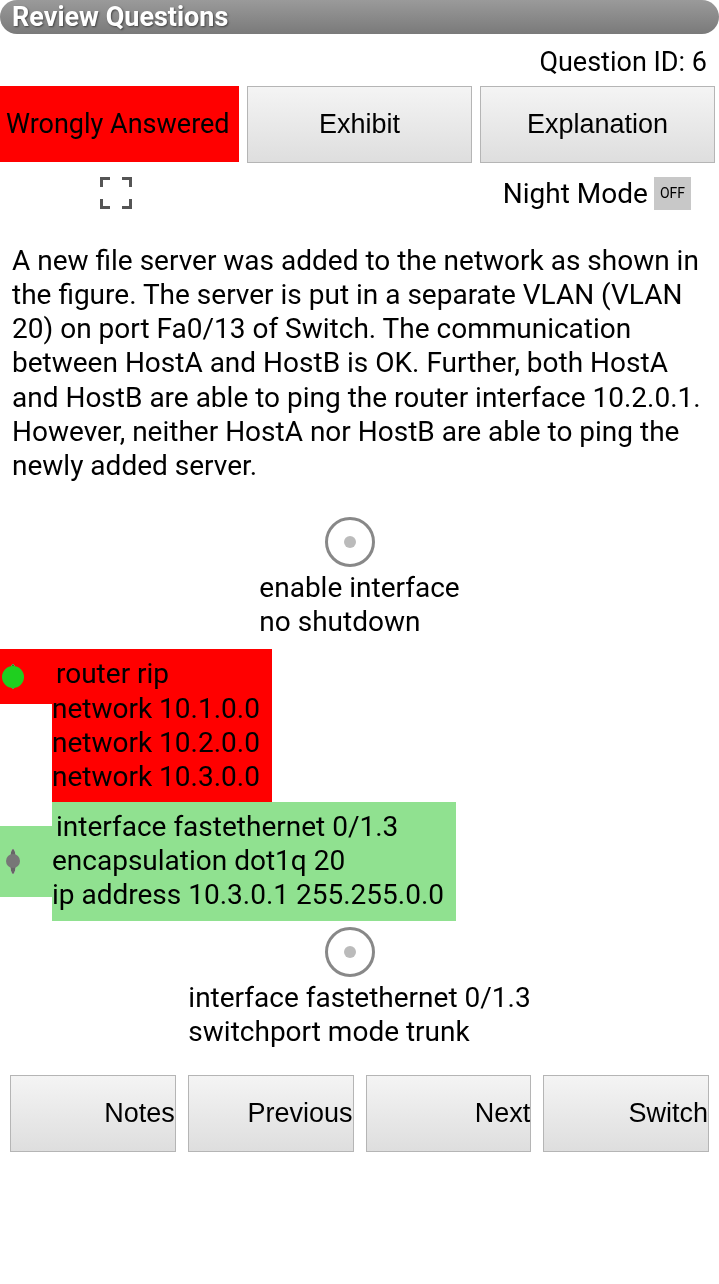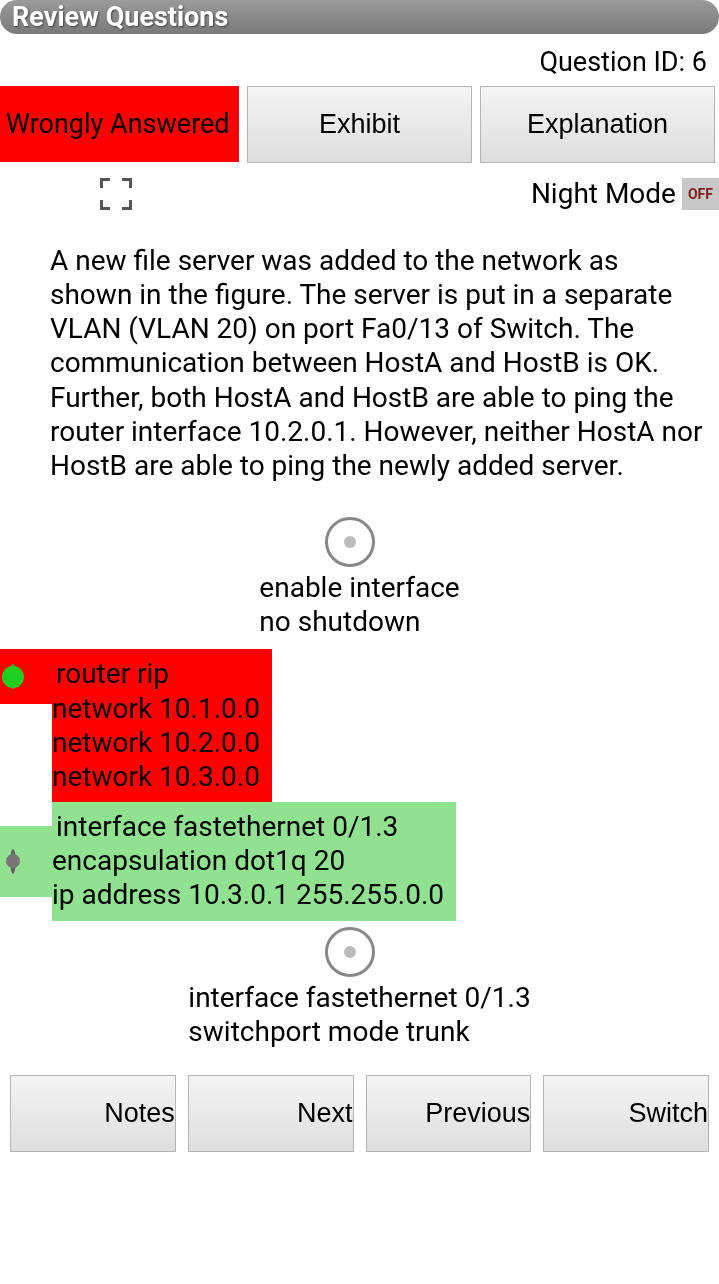--- a/index.html
+++ b/index.html
@@ -46,22 +46,21 @@
   color: #000;
   font-size: 27px;
   padding: 22px 0;
   text-align: center;
   cursor: pointer;
 }
 .btn-explanation { width: 235px; margin-left: 8px; }
 .btn-exhibit { width: 225px; margin-left: 8px; }
 .mode-row {
   display: flex;
-  align-items: center;
-  padding: 14px 0 10px 12px;
+  padding: 14px 28px 10px 12px;
 }
 .fullscreen-icon {
   margin-left: 88px;
   display: inline-block;
   width: 32px;
   height: 32px;
   position: relative;
 }
 .fullscreen-icon span {
   position: absolute;
@@ -73,31 +72,30 @@
 .fullscreen-icon .bl { bottom:0; left:0; border-right:none; border-top:none; }
 .fullscreen-icon .br { bottom:0; right:0; border-left:none; border-top:none; }
 .night-label {
   margin-left: auto;
   font-size: 28px;
   color: #000;
 }
 .toggle-off {
   margin-left: 6px;
   background: #c8c8c8;
-  color: #7f1d1d;
+  color: #000000;
   font-size: 14px;
   padding: 8px 6px;
-  font-weight: bold;
+  font-weight: normal;
 }
 .question-text {
   padding: 24px 12px 28px 12px;
   font-size: 28px;
   line-height: 1.22;
   color: #000;
-  margin-left: 38px;
 }
 .options { }
 .option {
   display: flex;
   align-items: center;
   padding: 6px 12px 6px 10px;
   min-height: 68px;
   flex-direction: column;
 }
 .option-text {
@@ -270,21 +268,21 @@
 switchport mode trunk</span>
   </div>
 
 </div>
 
 <div class="nav-row">
   <button class="nav-btn">
     <span>Notes</span>
   </button>
   <button class="nav-btn">
+    <span>Previous</span>
+  </button>
+  <button class="nav-btn">
     <span>Next</span>
   </button>
   <button class="nav-btn">
-    <span>Previous</span>
-  </button>
-  <button class="nav-btn">
     <span>Switch</span>
   </button>
 </div>
 
 </body></html>

